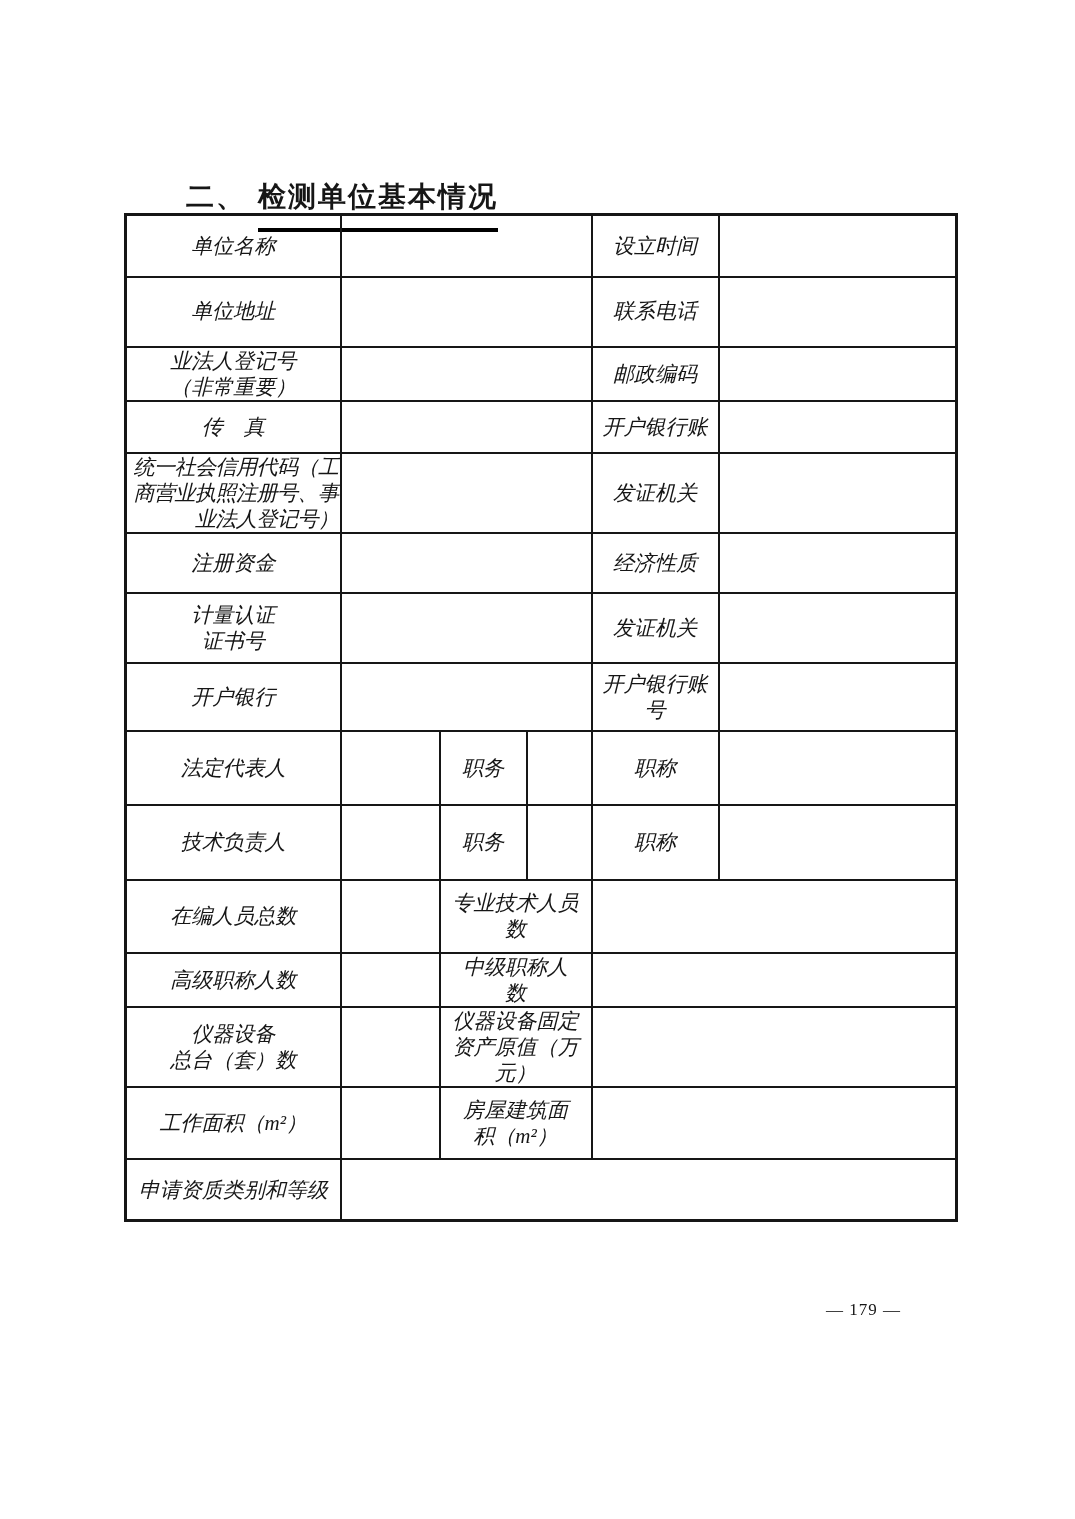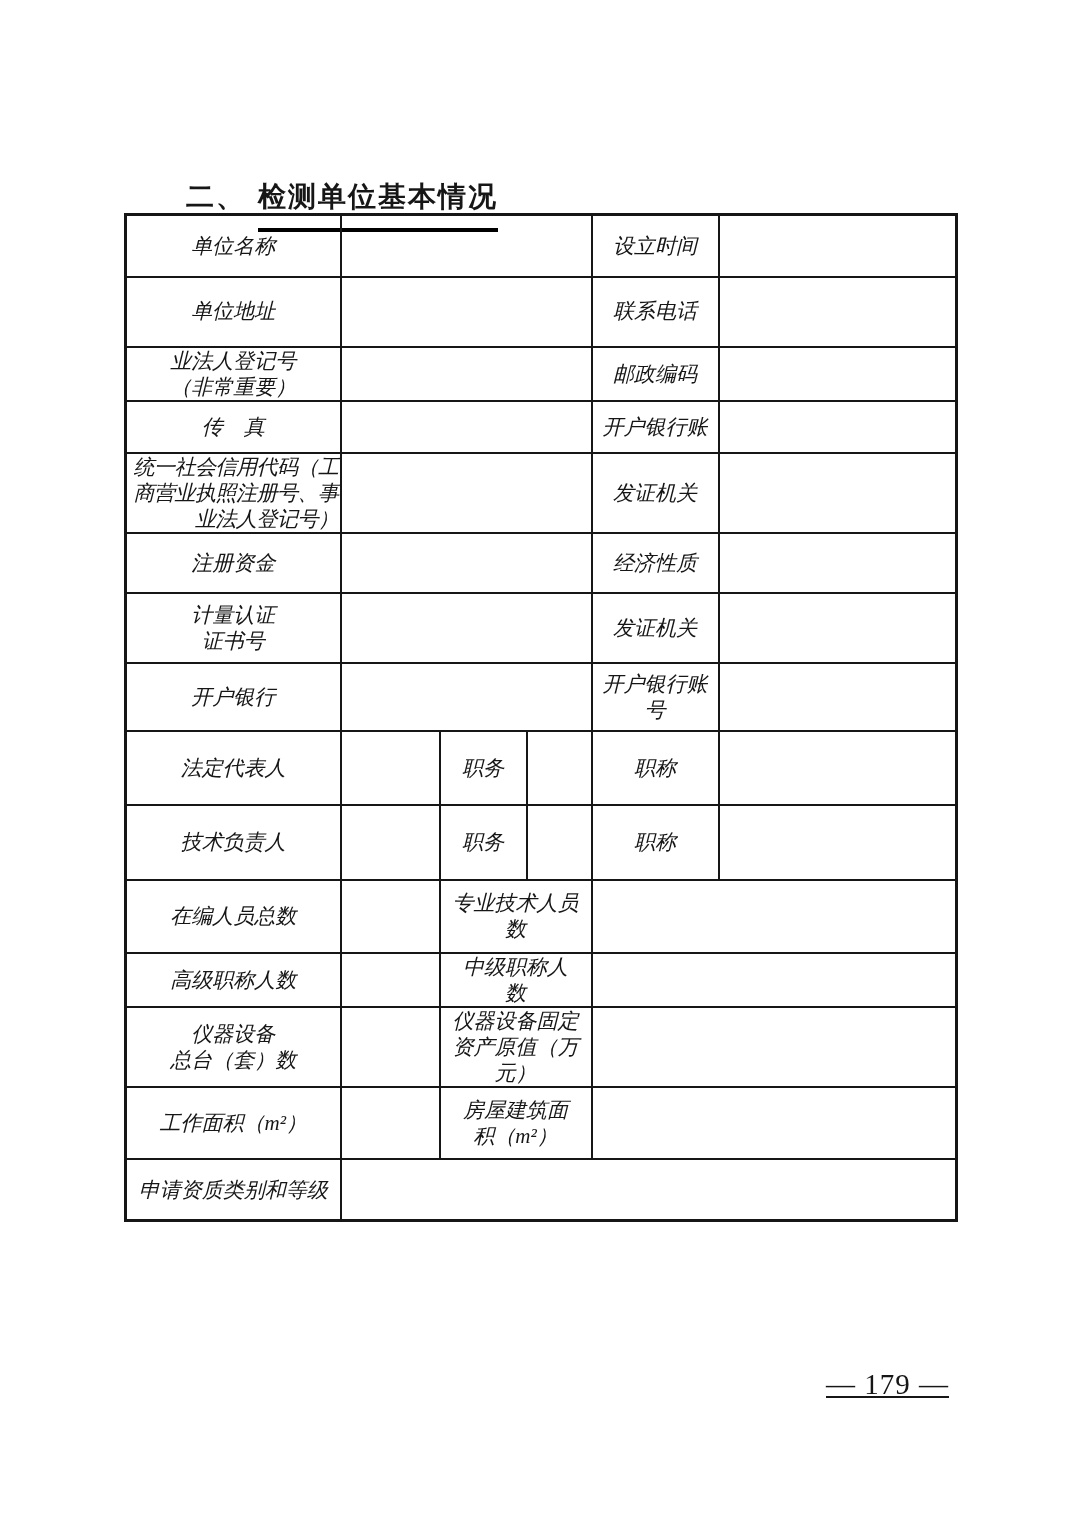--- a/index.html
+++ b/index.html
@@ -40,24 +40,23 @@
     white-space:pre-line;
     overflow:hidden;
   }
   td.lab { color:#161616; }
   td.lab.left {
     text-align:right;
     padding:0 1px;
     letter-spacing:-0.5px;
   }
   .page-number {
-    position:absolute; left:826px; top:1368px;
-    font-size:29px; letter-spacing:1px;
+    position:absolute; left:826px; top:1300px;
+    font-size:17px; letter-spacing:1px;
     white-space:nowrap;
-    text-decoration:underline;
   }
 </style>
 </head>
 <body>
 
 <div class="page">
 
   <div class="doc-title">
     <span>二、</span><span class="title-main">检测单位基本情况</span>
   </div>

